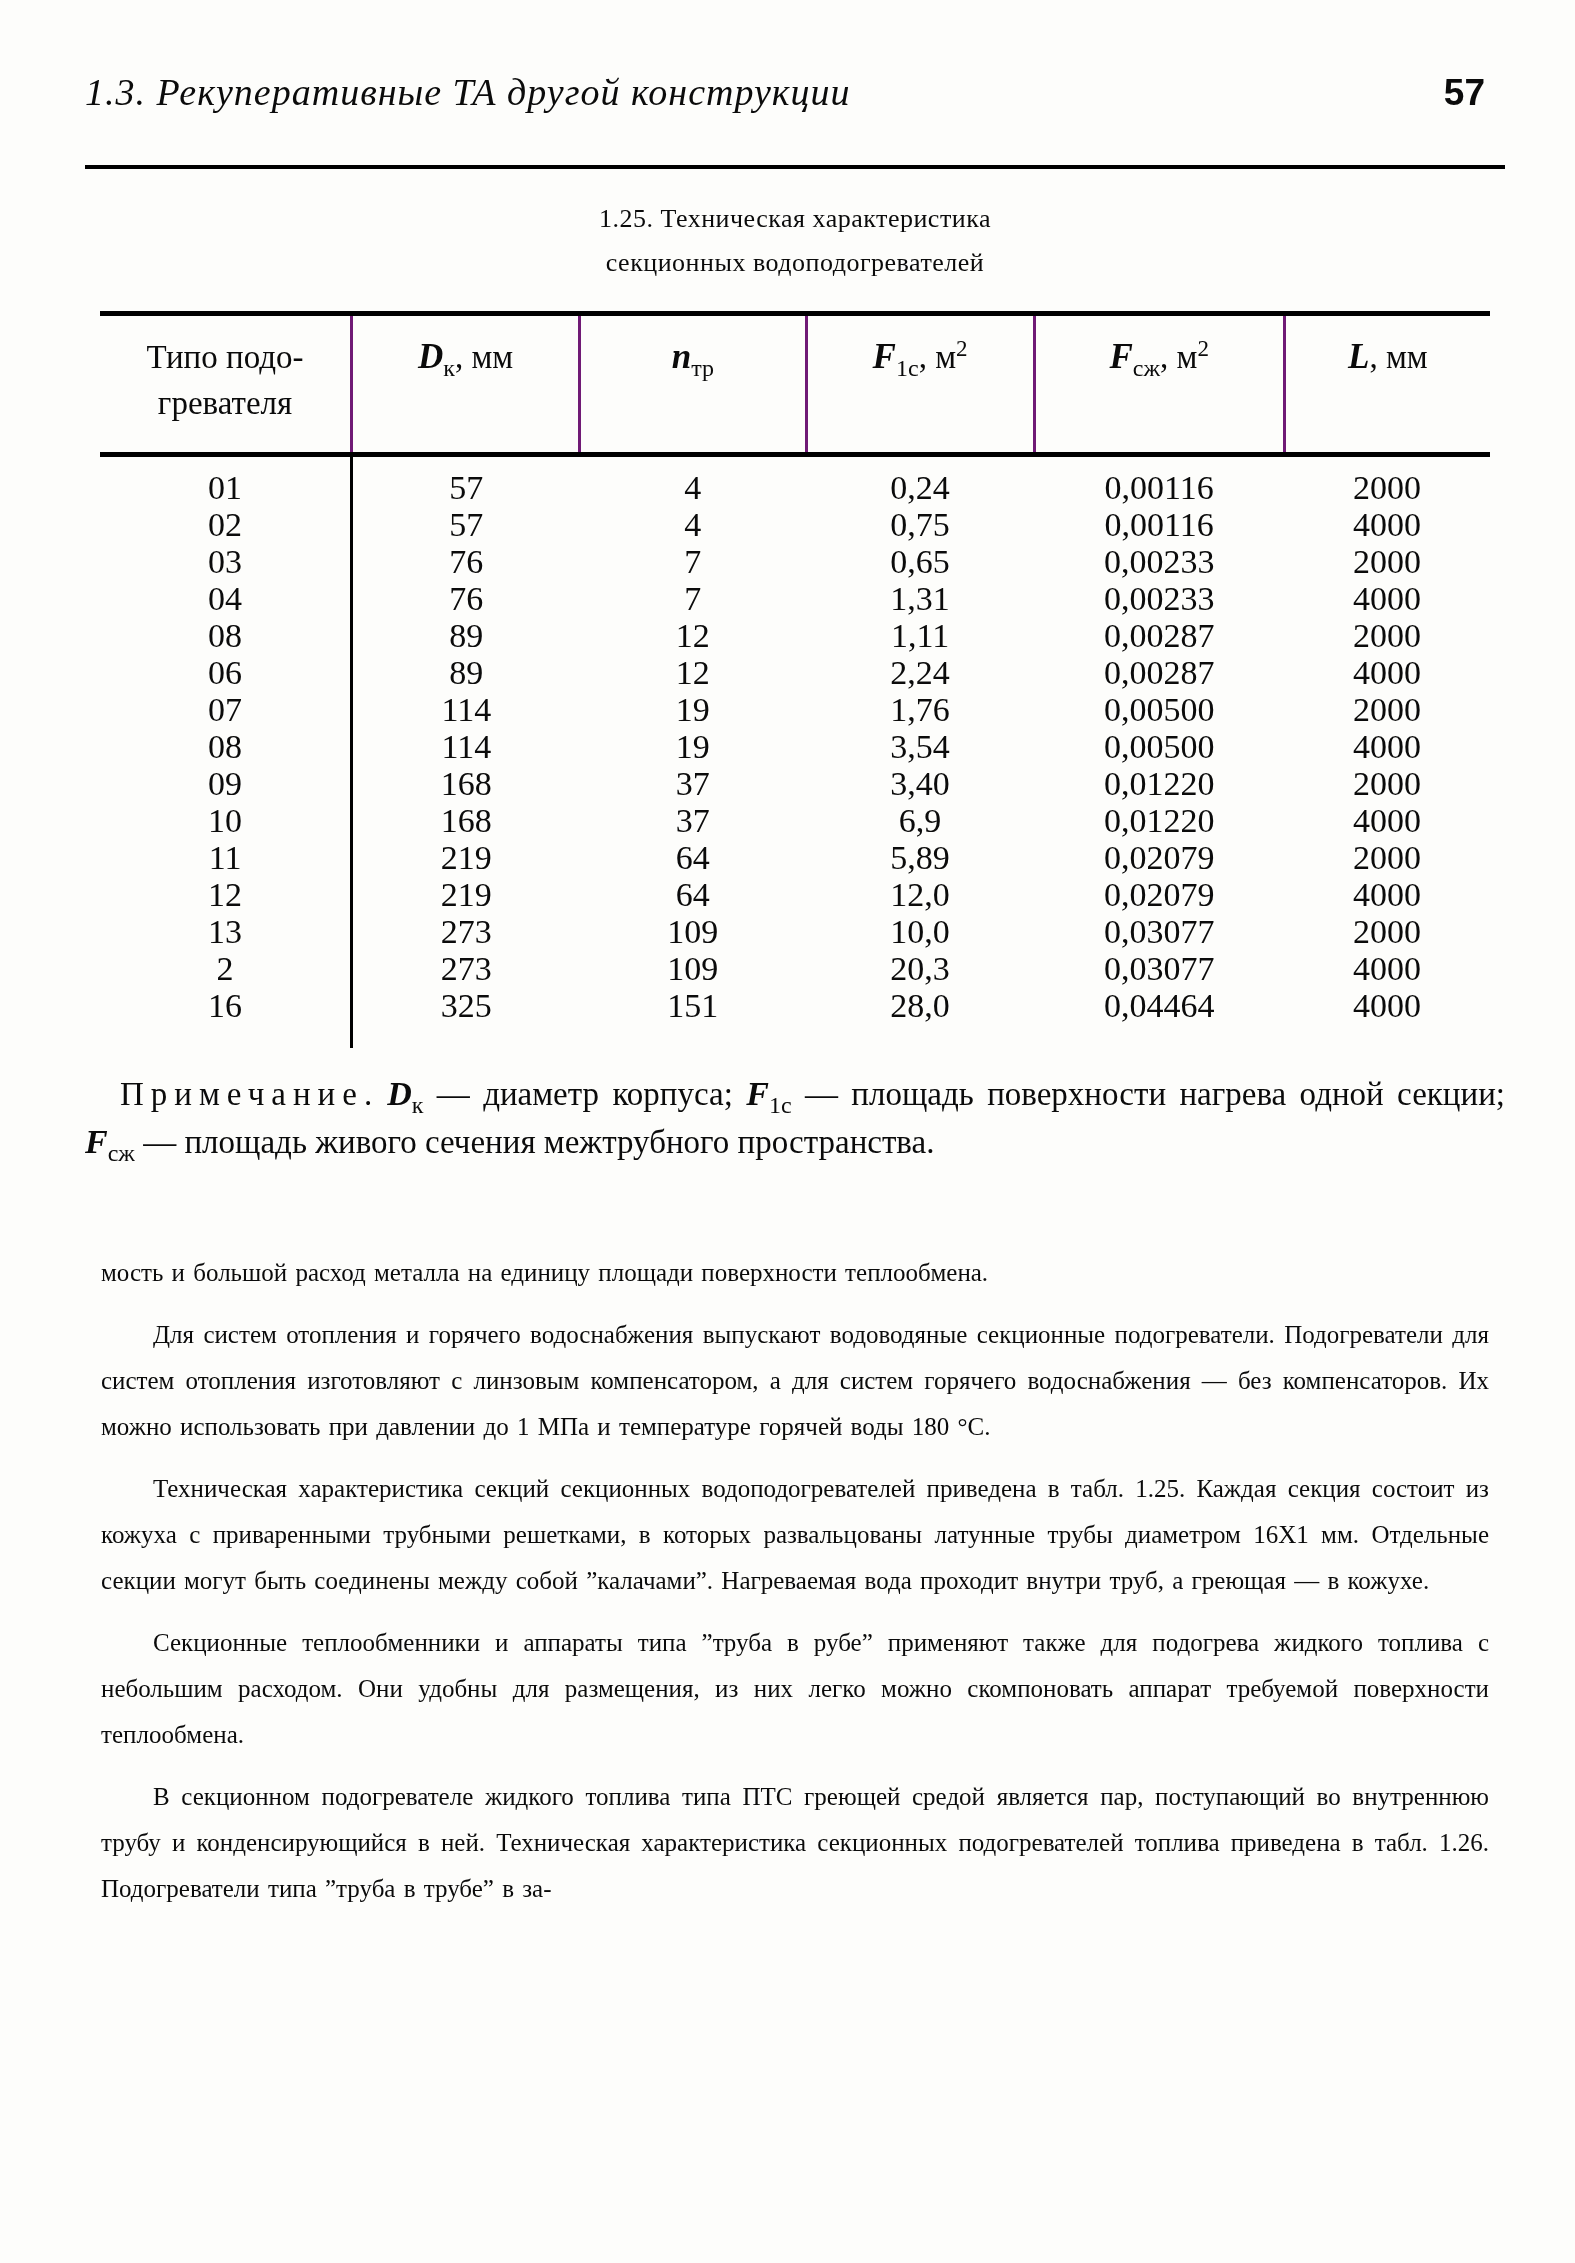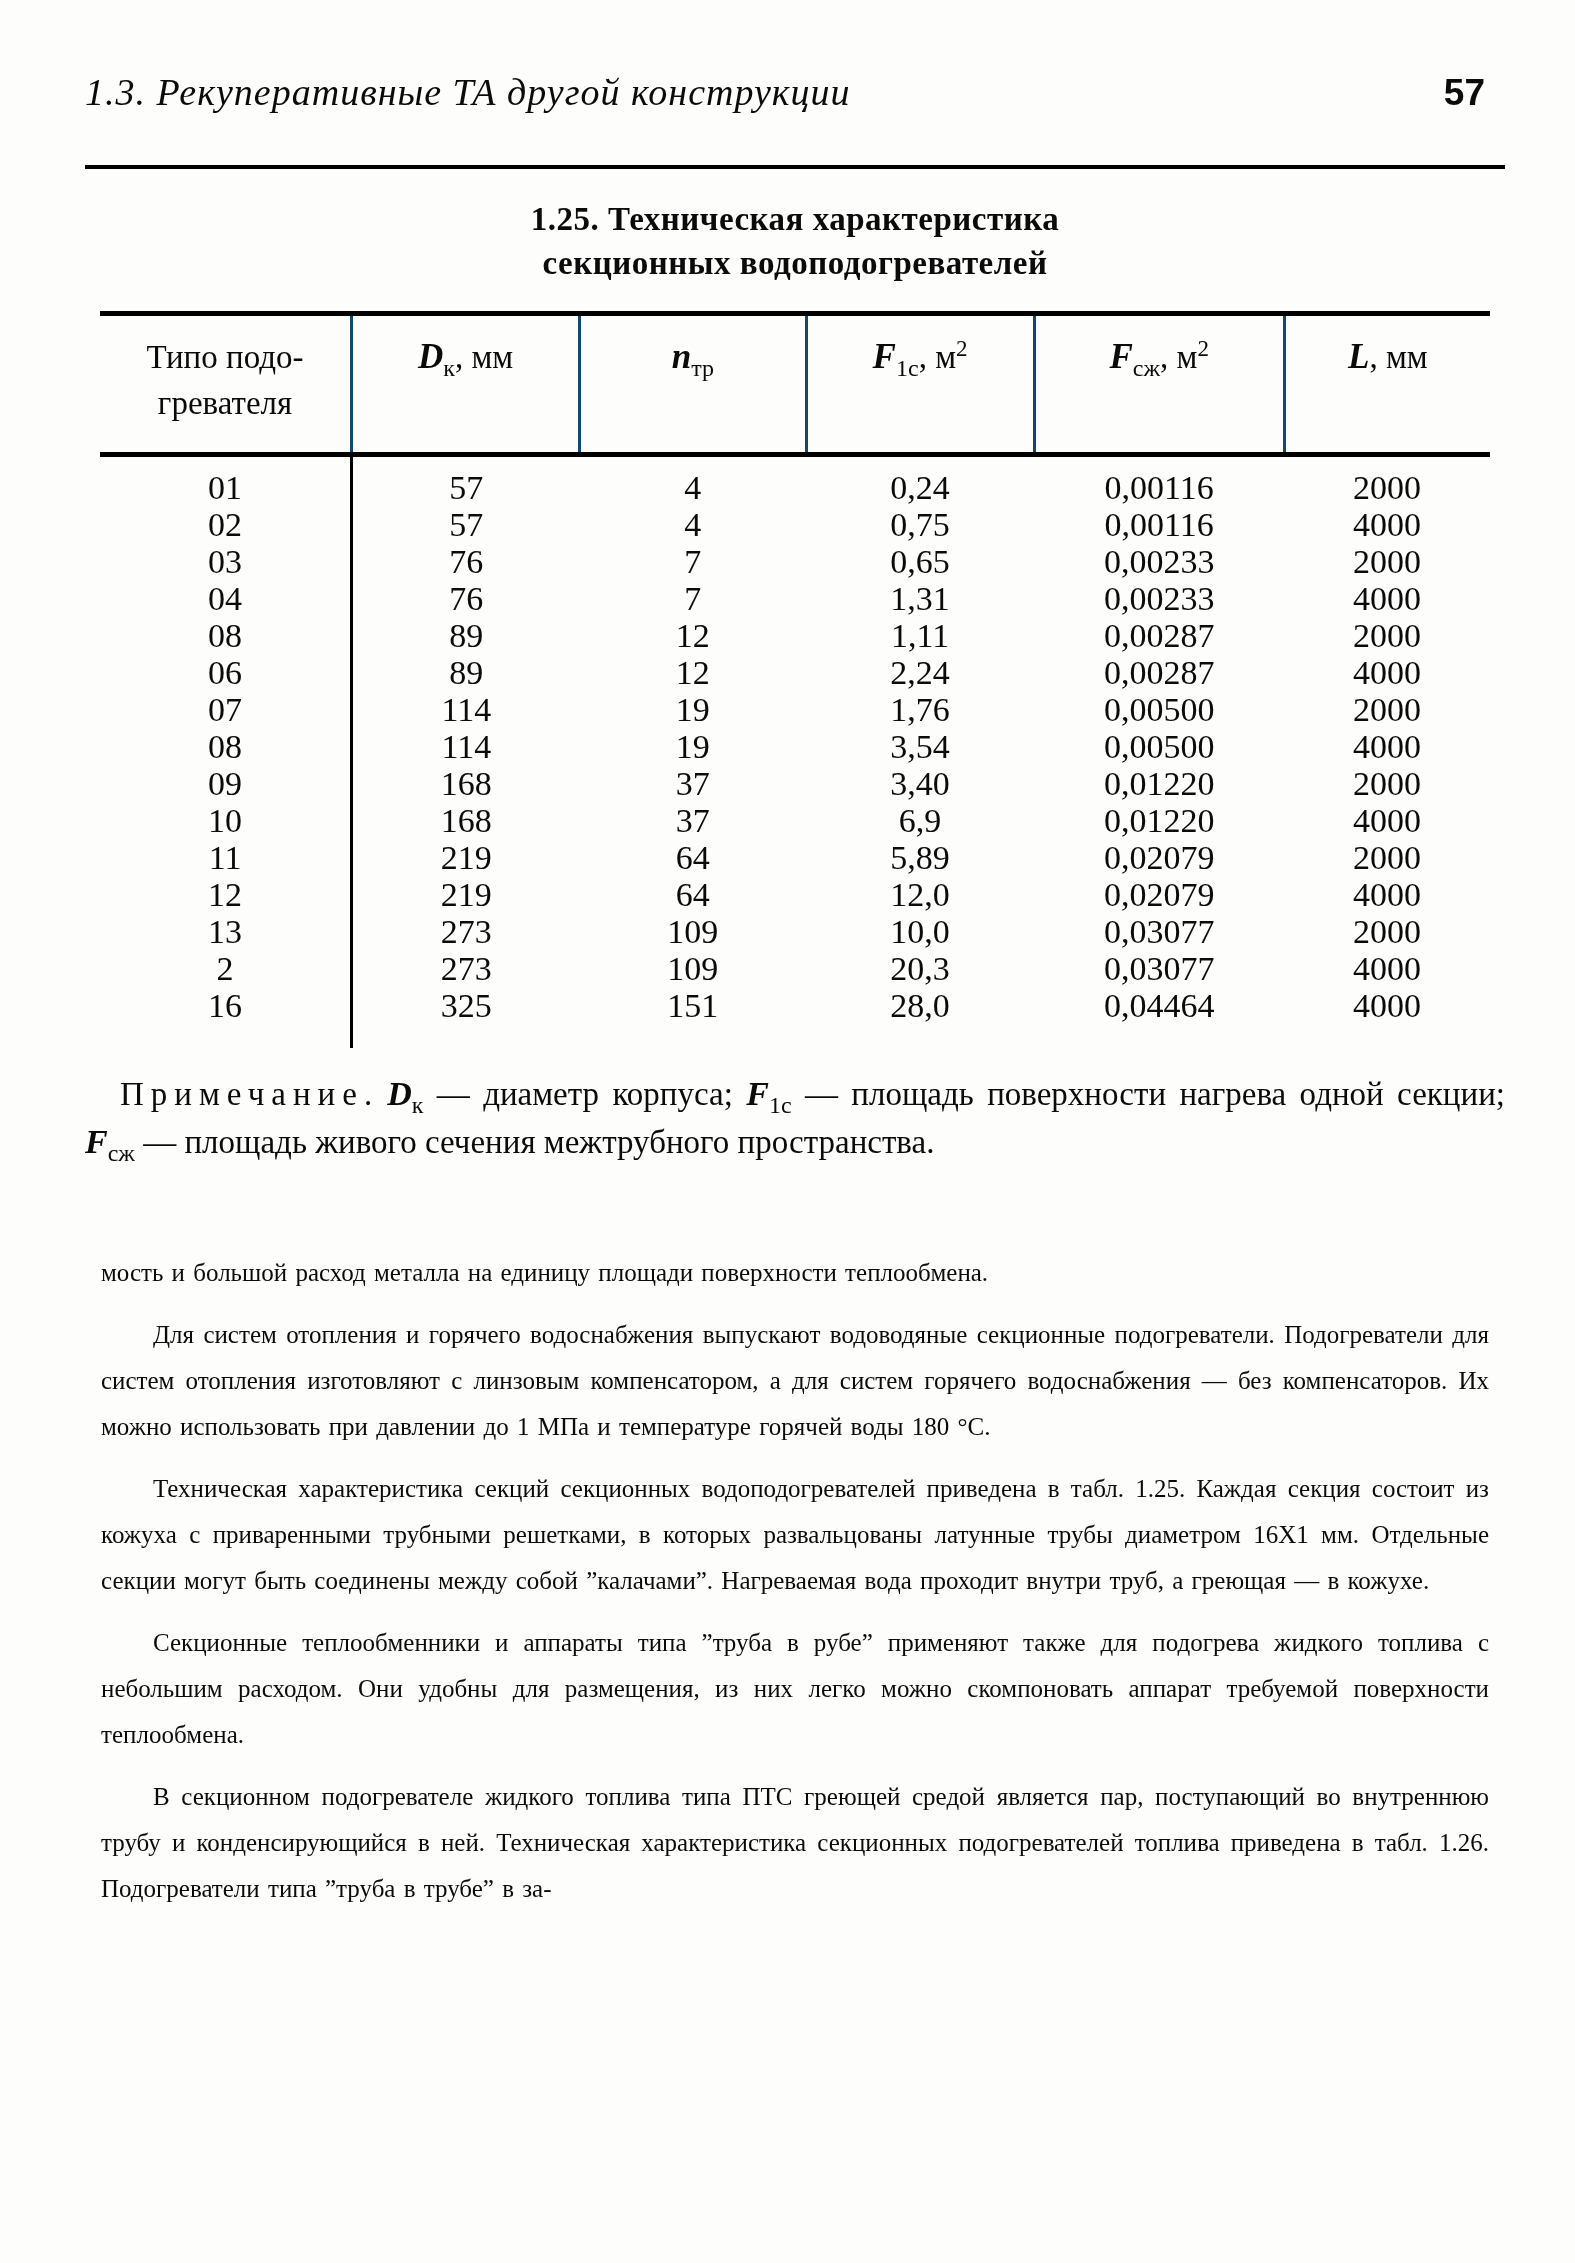--- a/index.html
+++ b/index.html
@@ -21,38 +21,38 @@
     display: flex; justify-content: space-between; align-items: baseline;
     font-size: 38px; line-height: 44px;
   }
   .rh-title { font-style: italic; letter-spacing: 1px; }
   .rh-page  { font-family: "Liberation Sans", sans-serif; font-weight: 700; font-size: 37px; padding-right: 20px; }
   .head-rule { margin-top: 50px; height: 4px; background: #000; }
 
   
   .table-title {
     margin-top: 28px; text-align: center;
-    font-weight: 700; font-size: 33px; line-height: 44px;
+    font-weight: 400; font-size: 26px; line-height: 44px;
     letter-spacing: 0.5px;
   }
 
   
   .table-wrap { position: relative; width: 1390px; margin: 26px 0 0 15px; }
   table.spec {
     width: 100%; border-collapse: collapse;
     border-top: 5px solid #000;
     font-size: 34px;
   }
   table.spec thead th {
     border-bottom: 5px solid #000;
     font-weight: 400; vertical-align: top;
     padding: 18px 0 26px; text-align: center;
     font-size: 33px; line-height: 46px;
   }
-  table.spec thead th + th { border-left: 3px solid #0c4a6e; }
+  table.spec thead th + th { border-left: 3px solid #701a75; }
   .th-type { white-space: pre-line; }
   .sym { font-style: italic; font-weight: 700; font-size: 35px; }
   sub.sb { font-size: 24px; line-height: 0; }
   sup.sp { font-size: 23px; line-height: 0; }
   table.spec tbody td {
     text-align: center; height: 37px; padding: 0;
     font-size: 34px; line-height: 37px;
   }
   table.spec tbody tr:first-child td { padding-top: 12px; }
   table.spec tbody tr:last-child td { padding-bottom: 4px; }

